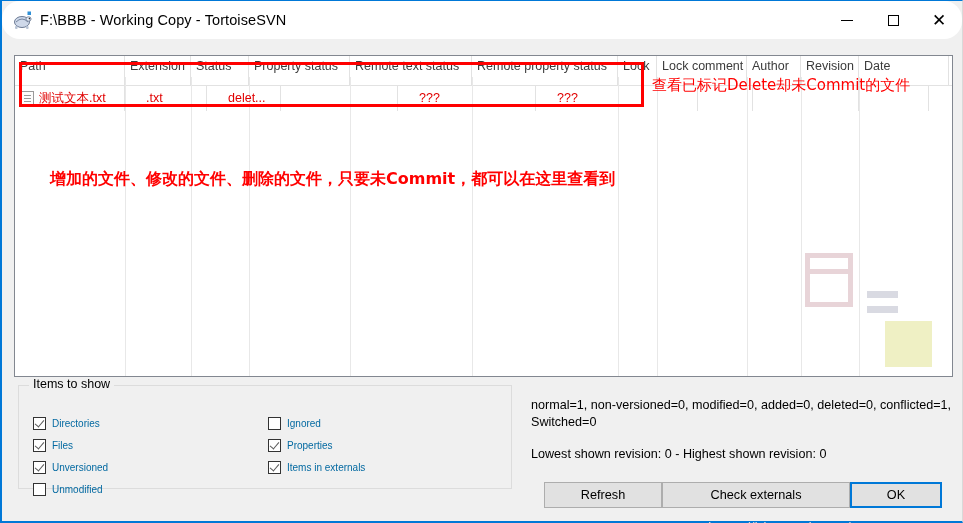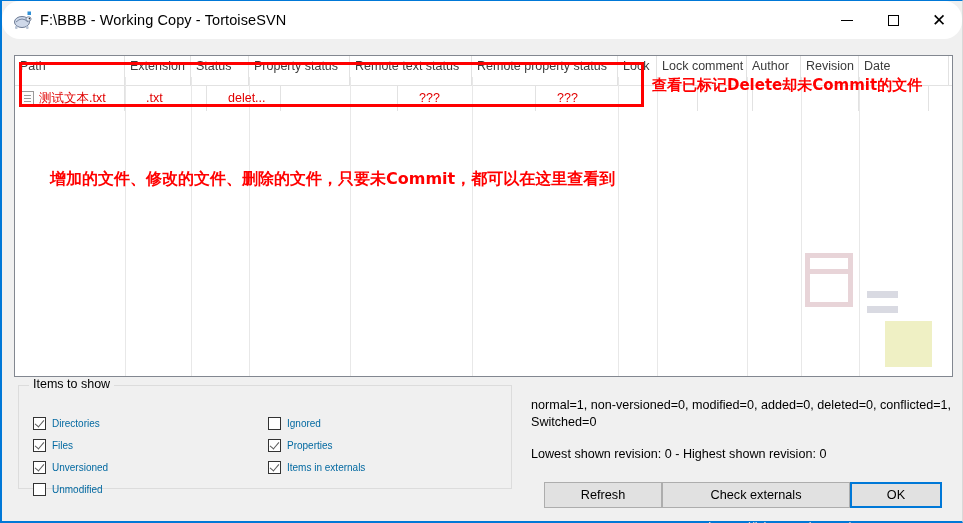--- a/index.html
+++ b/index.html
@@ -138,21 +138,21 @@
 
   
   .ann-main {
     position: absolute; left: 48px; top: 168px;
     font-size: 16px; font-weight: bold; color: #ff0000;
     white-space: nowrap;
     font-family: "DejaVu Sans", "Liberation Sans", sans-serif;
   }
   .ann-top {
     position: absolute; left: 650px; top: 75px;
-    font-size: 15px; font-weight: bold; color: #ff0000;
+    font-size: 15px; font-weight: normal; color: #ff0000;
     white-space: nowrap;
     font-family: "DejaVu Sans", "Liberation Sans", sans-serif;
   }
 
   
   .groupbox {
     position: absolute; left: 16px; top: 384px;
     width: 494px; height: 104px;
     border: 1px solid #dcdcdc;
   }

